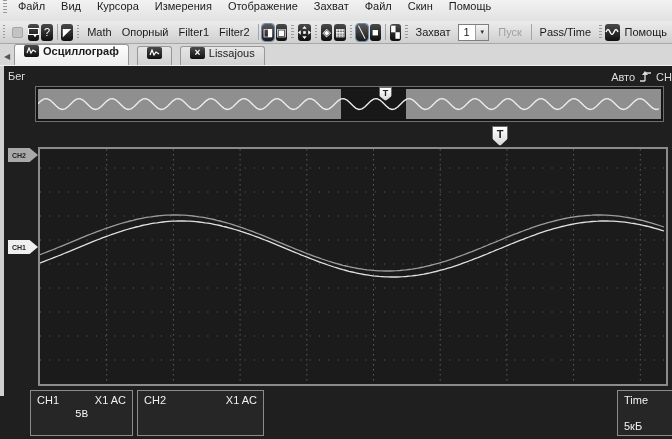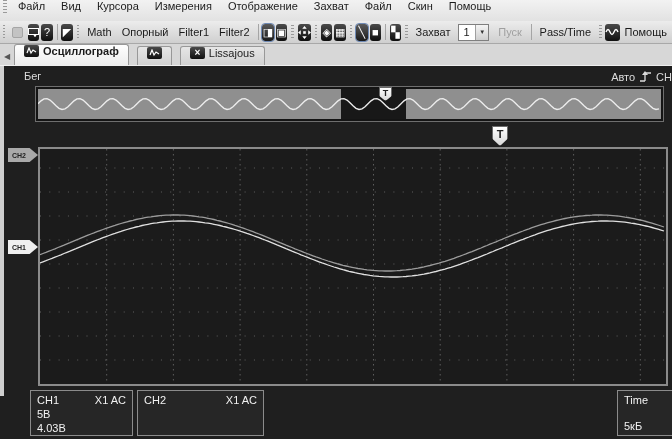--- a/index.html
+++ b/index.html
@@ -41,21 +41,21 @@
     border:1px solid #989898; border-bottom:none; border-radius:3px 3px 0 0; color:#1b1b1b; }
   .tab.active { background:linear-gradient(#fefefe,#ededed); font-weight:bold; height:21px; }
   .mini-icon { width:15px; height:12px; border-radius:2px; background:linear-gradient(#4a4a4a,#101010);
     display:inline-flex; align-items:center; justify-content:center; }
   .mini-icon svg { display:block; }
   .mini-icon .x { color:#fff; font-size:10px; font-weight:bold; line-height:1; }
 
   
   .dark { position:absolute; top:66px; left:0; width:672px; height:373px; background:#1f1f1f; }
   .left-strip { position:absolute; left:0; top:0; width:4px; height:330px; background:#cfcfcf; }
-  .run-label { position:absolute; left:8px; top:4px; color:#dcdcdc;margin-left:16px; }
+  .run-label { position:absolute; left:8px; top:4px; color:#dcdcdc; }
   .trig-cluster { position:absolute; right:0; top:4px; color:#dcdcdc; display:flex; align-items:center; gap:4px;justify-content:flex-end; }
 
   .preview { position:absolute; left:35px; top:20px; width:629px; height:36px;
     border:1px solid #6e6e6e; background:#141414; padding:2px; }
   .preview-inner { position:relative; width:623px; height:30px; background:#181818; }
   .pv-seg { position:absolute; top:0; height:30px; background:#8f8f8f; }
   .pv-svg { position:absolute; left:0; top:0; }
   .flag { background:linear-gradient(#ffffff,#d9d9d9); border:1px solid #6a6a6a;
     color:#222; font-weight:bold; text-align:center;
     clip-path:polygon(0 0,100% 0,100% 62%,50% 100%,0 62%); }
@@ -67,21 +67,21 @@
   .ch-flag { position:absolute; left:8px; width:30px; height:14px; font-size:7px; font-weight:bold;
     display:flex; align-items:center; padding-left:4px; color:#222;
     clip-path:polygon(0 0,72% 0,100% 50%,72% 100%,0 100%); }
   .ch2-flag { top:82px; background:#a9a9a9; }
   .ch1-flag { top:174px; background:#efefef; }
 
   
   .readout { position:absolute; background:#262626; border:1px solid #8b8b8b;
     color:#f2f2f2; padding:2px 6px; line-height:14px; }
   .ro-row1 { display:flex; justify-content:space-between; }
-  .ro-val { text-align:left; }
+  .ro-val { text-align:center;font-family:Liberation Mono, monospace; }
   .box-ch1 { left:30px; top:390px; width:103px; height:46px; }
   .box-ch2 { left:137px; top:390px; width:127px; height:46px; }
   .box-time { left:617px; top:390px; width:80px; height:46px; display:flex; flex-direction:column; justify-content:space-between; }
 </style>
 </head>
 <body>
 
 <div class="menubar">
   <span class="grip"></span>
   <span class="menu-item">Файл</span>
@@ -226,21 +226,20 @@
   <div class="ch-flag ch2-flag">CH2</div>
   <div class="ch-flag ch1-flag">CH1</div>
 </div>
 
 <div class="readout box-ch1">
   <div class="ro-row1">
     <span>CH1</span>
     <span>X1  AC</span>
   </div>
   <div class="ro-val">5В</div>
-  <div class="ro-val">4.03В</div>
 </div>
 <div class="readout box-ch2">
   <div class="ro-row1">
     <span>CH2</span>
     <span>X1  AC</span>
   </div>
 </div>
 <div class="readout box-time">
   <div>Time</div>
   <div>5кБ</div>

